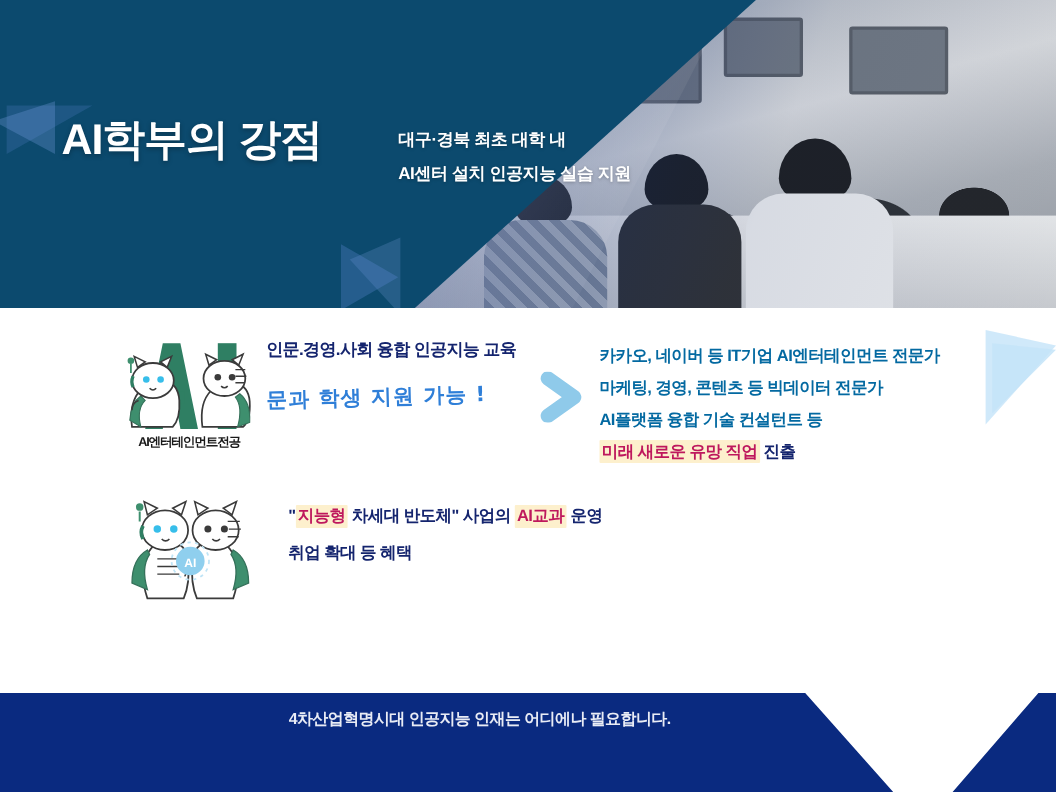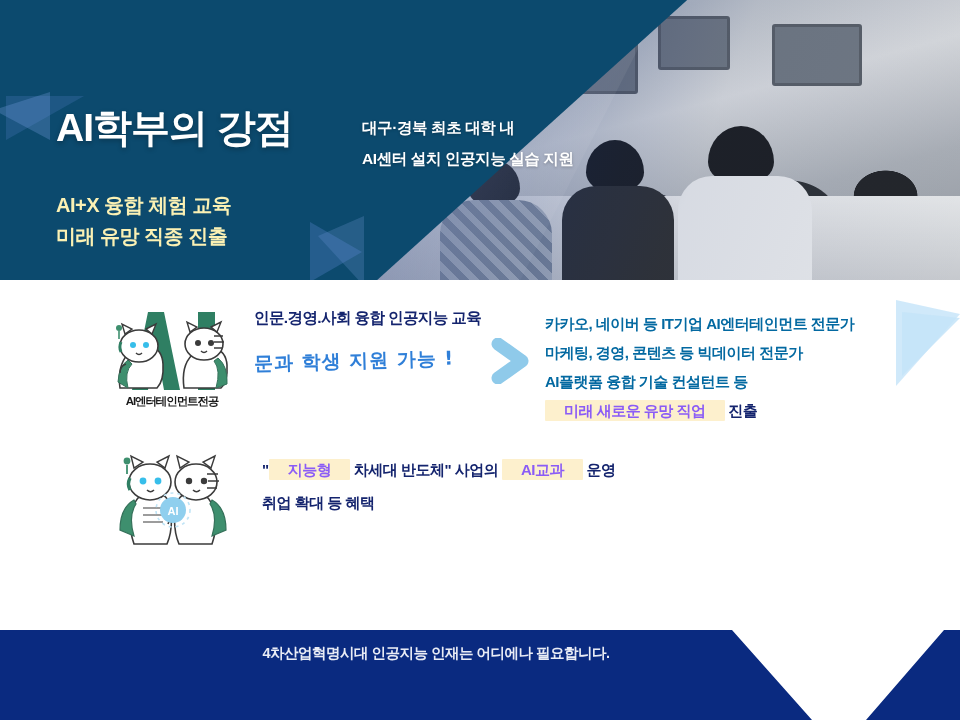--- a/index.html
+++ b/index.html
@@ -88,39 +88,39 @@
   .row-2{left:110px;top:452px;}
 
   
   .logo-block{width:132px;}
   .logo-canvas{position:relative;width:132px;height:92px;}
   .logo-cap{
     margin-top:0;text-align:center;font-size:11.5px;font-weight:bold;color:#1a1a1a;letter-spacing:-1.1px;white-space:nowrap;
   }
 
   
-  .col-1{margin-left:16px;padding-top:6px;}
+  .col-1{margin-left:4px;padding-top:6px;}
   .head-line{
     font-size:15.5px;font-weight:bold;color:#14246e;letter-spacing:-.6px;white-space:nowrap;
   }
   .hand-line{
     margin-top:22px;font-size:19px;color:#2f7fd8;letter-spacing:1px;white-space:nowrap;
     font-family:"DejaVu Sans",sans-serif;font-weight:600;
     transform:rotate(-1.6deg);transform-origin:left center;
   }
 
   .chevron{position:absolute;left:490px;top:338px;width:44px;height:46px;}
 
   .col-2{position:absolute;left:545px;top:316px;}
   .c2-line{
     font-size:15px;font-weight:bold;color:#0369a1;letter-spacing:-.5px;line-height:1;
     margin-bottom:14px;white-space:nowrap;
   }
   .c2-line.last{color:#14246e;margin-bottom:0;}
-  .hl{background:#fdf0cd;padding:2px 19px;border-radius:1px;color:#8b5cf6;}
+  .hl{background:#fdf0cd;padding:2px 2px;border-radius:1px;color:#be185d;}
 
   .col-3{margin-left:20px;padding-top:10px;}
   .c3-line{
     font-size:15px;font-weight:bold;color:#14246e;letter-spacing:-.5px;line-height:1;white-space:nowrap;
   }
   .c3-line + .c3-line{margin-top:18px;}
 
   
   .footer{
     position:absolute;left:0;top:630px;width:960px;height:90px;background:#0a2a80;
@@ -158,24 +158,20 @@
 
     <div class="tri tri-b"></div>
     <div class="tri tri-a"></div>
     <div class="tri tri-d"></div>
     <div class="tri tri-c"></div>
 
     <div class="title-wrap">
       <div class="title">AI학부의 강점</div>
     </div>
 
-    <div class="subtitle">
-      <div>AI+X 융합 체험 교육</div>
-      <div>미래 유망 직종 진출</div>
-    </div>
 
     <div class="header-lines">
       <div>대구·경북 최초 대학 내</div>
       <div>AI센터 설치 인공지능 실습 지원</div>
     </div>
   </div>
 
   <div class="body-area"></div>
   <div class="deco-right"></div>
   <div class="deco-right2"></div>

